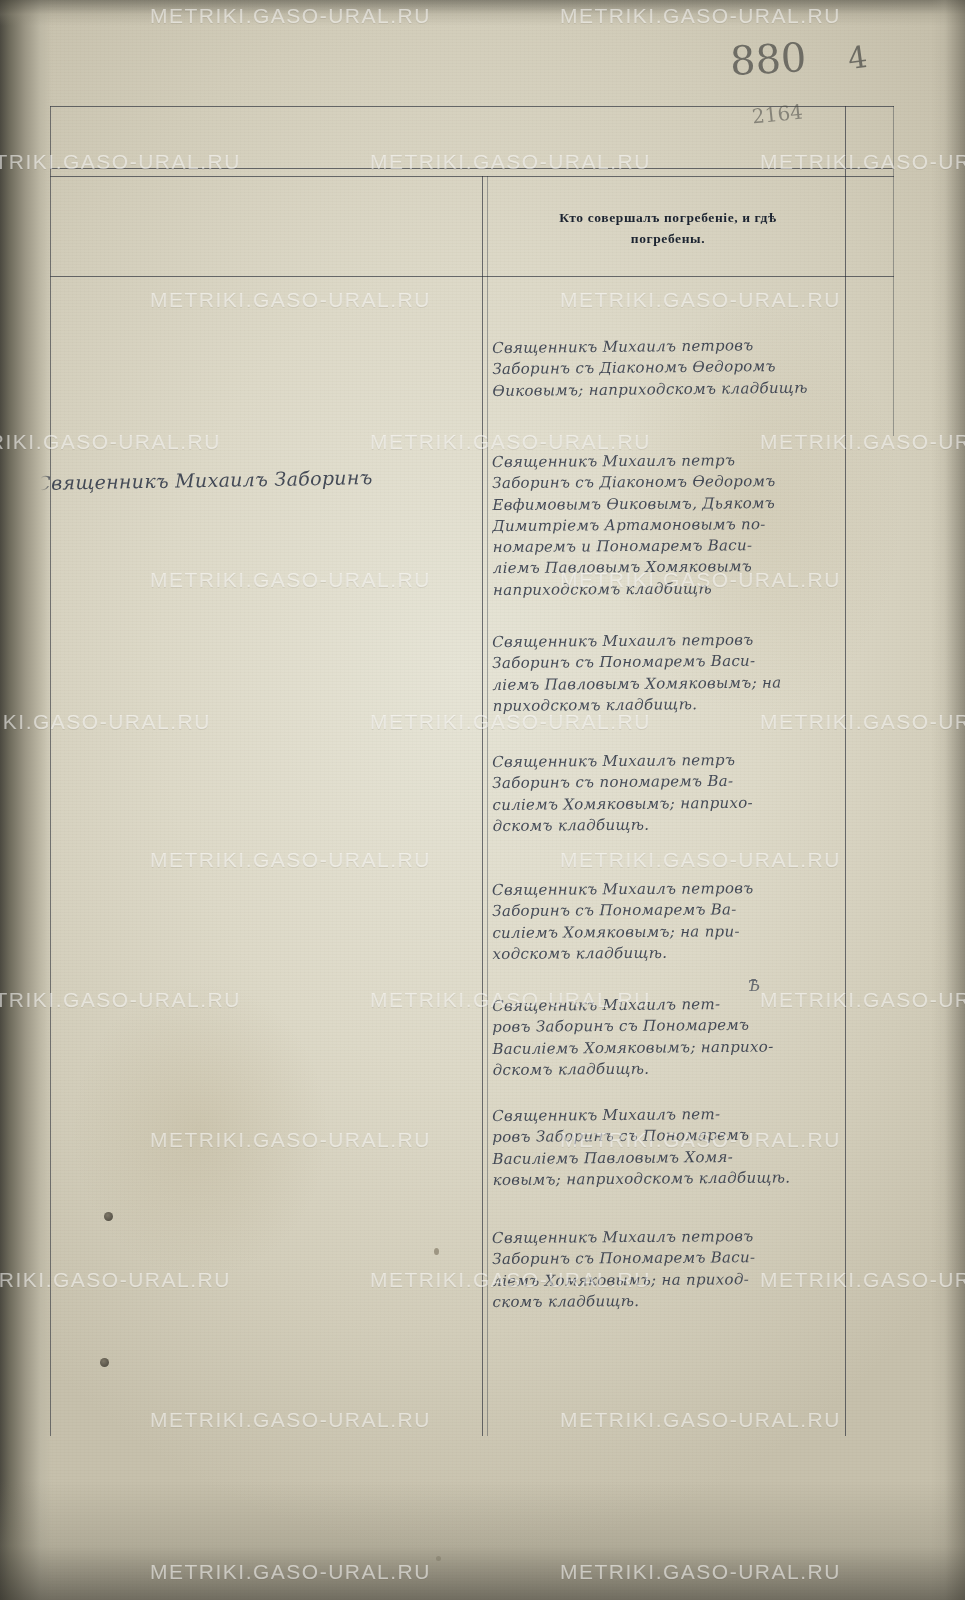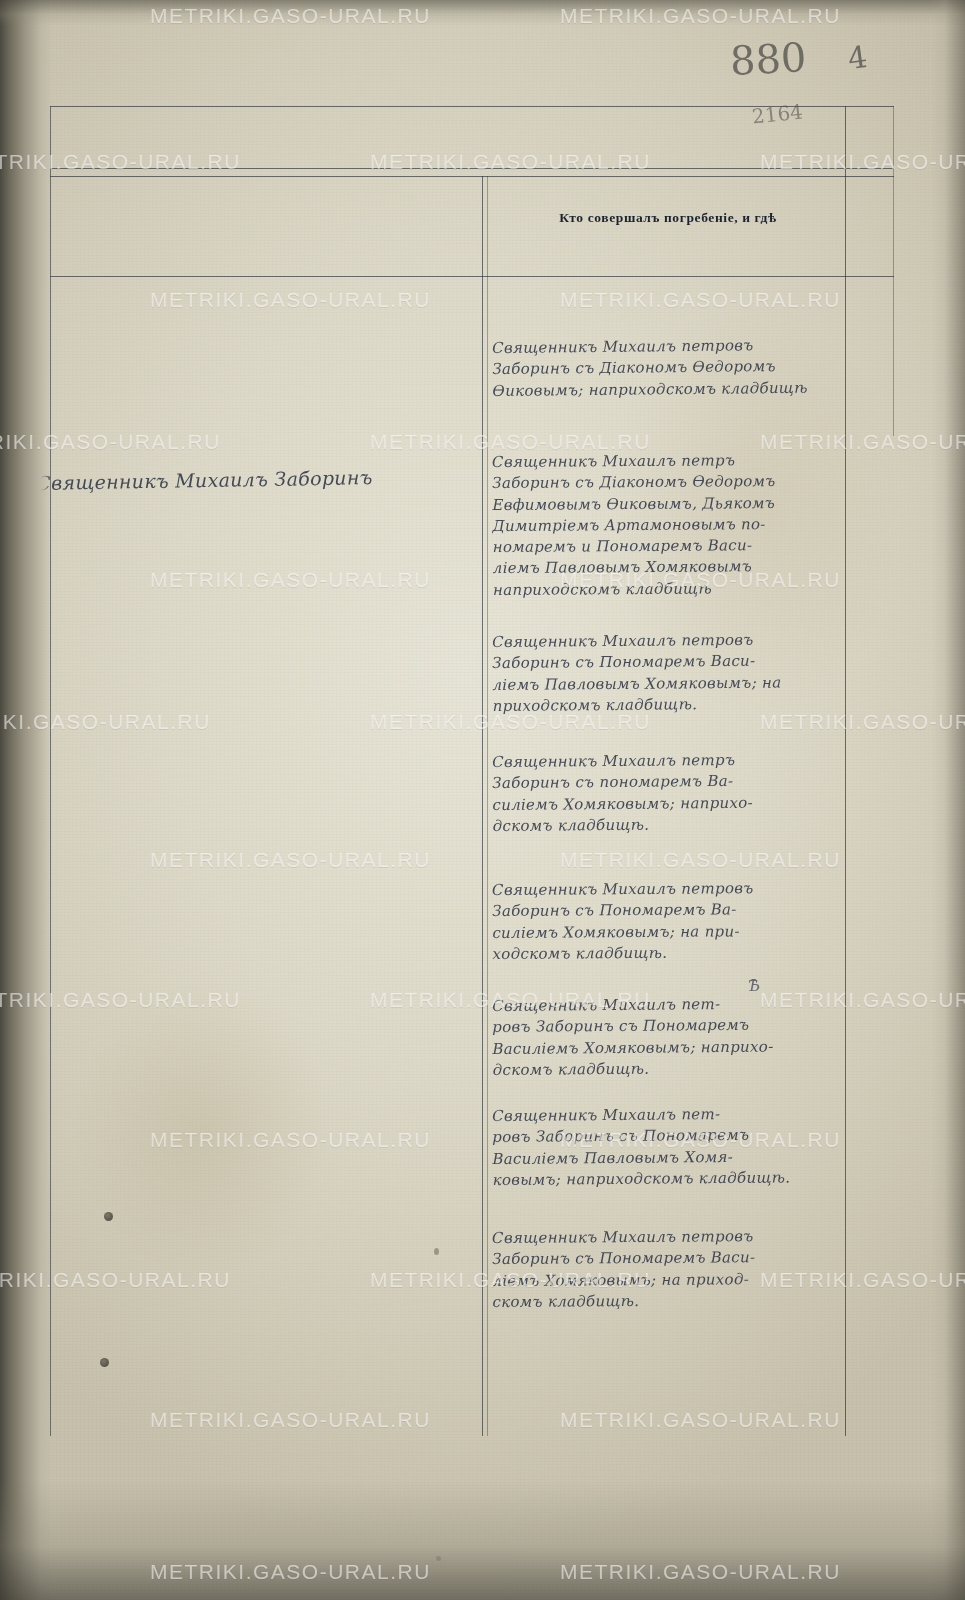--- a/index.html
+++ b/index.html
@@ -198,20 +198,21 @@
   <div class="rule h" style="left:50px; top:176px; width:844px;"></div>
   <div class="rule h" style="left:50px; top:276px; width:844px;"></div>
   <div class="rule v" style="left:50px; top:106px; height:1330px;"></div>
   <div class="rule v" style="left:482px; top:176px; height:1260px;"></div>
   <div class="rule v" style="left:487px; top:176px; height:1260px; opacity:.35;"></div>
   <div class="rule v" style="left:845px; top:106px; height:1330px;"></div>
   <div class="rule v" style="left:893px; top:106px; height:330px; opacity:.35;"></div>
 
   <div class="printed" id="col2-head">
     <div>Кто совершалъ погребеніе, и гдѣ</div>
+    <div>погребены.</div>
   </div>
 
   <div class="pencil" id="folio-number">880</div>
   <div class="pencil" id="folio-mark">4</div>
   <div class="pencil" id="stamp-scribble">2164</div>
 
   <div class="hand big" id="scribe-name">Священникъ Михаилъ Заборинъ</div>
 
   <div class="entry hand small" style="top:338px; transform:rotate(-0.6deg);">
     <div class="line">Священникъ Михаилъ петровъ</div>

